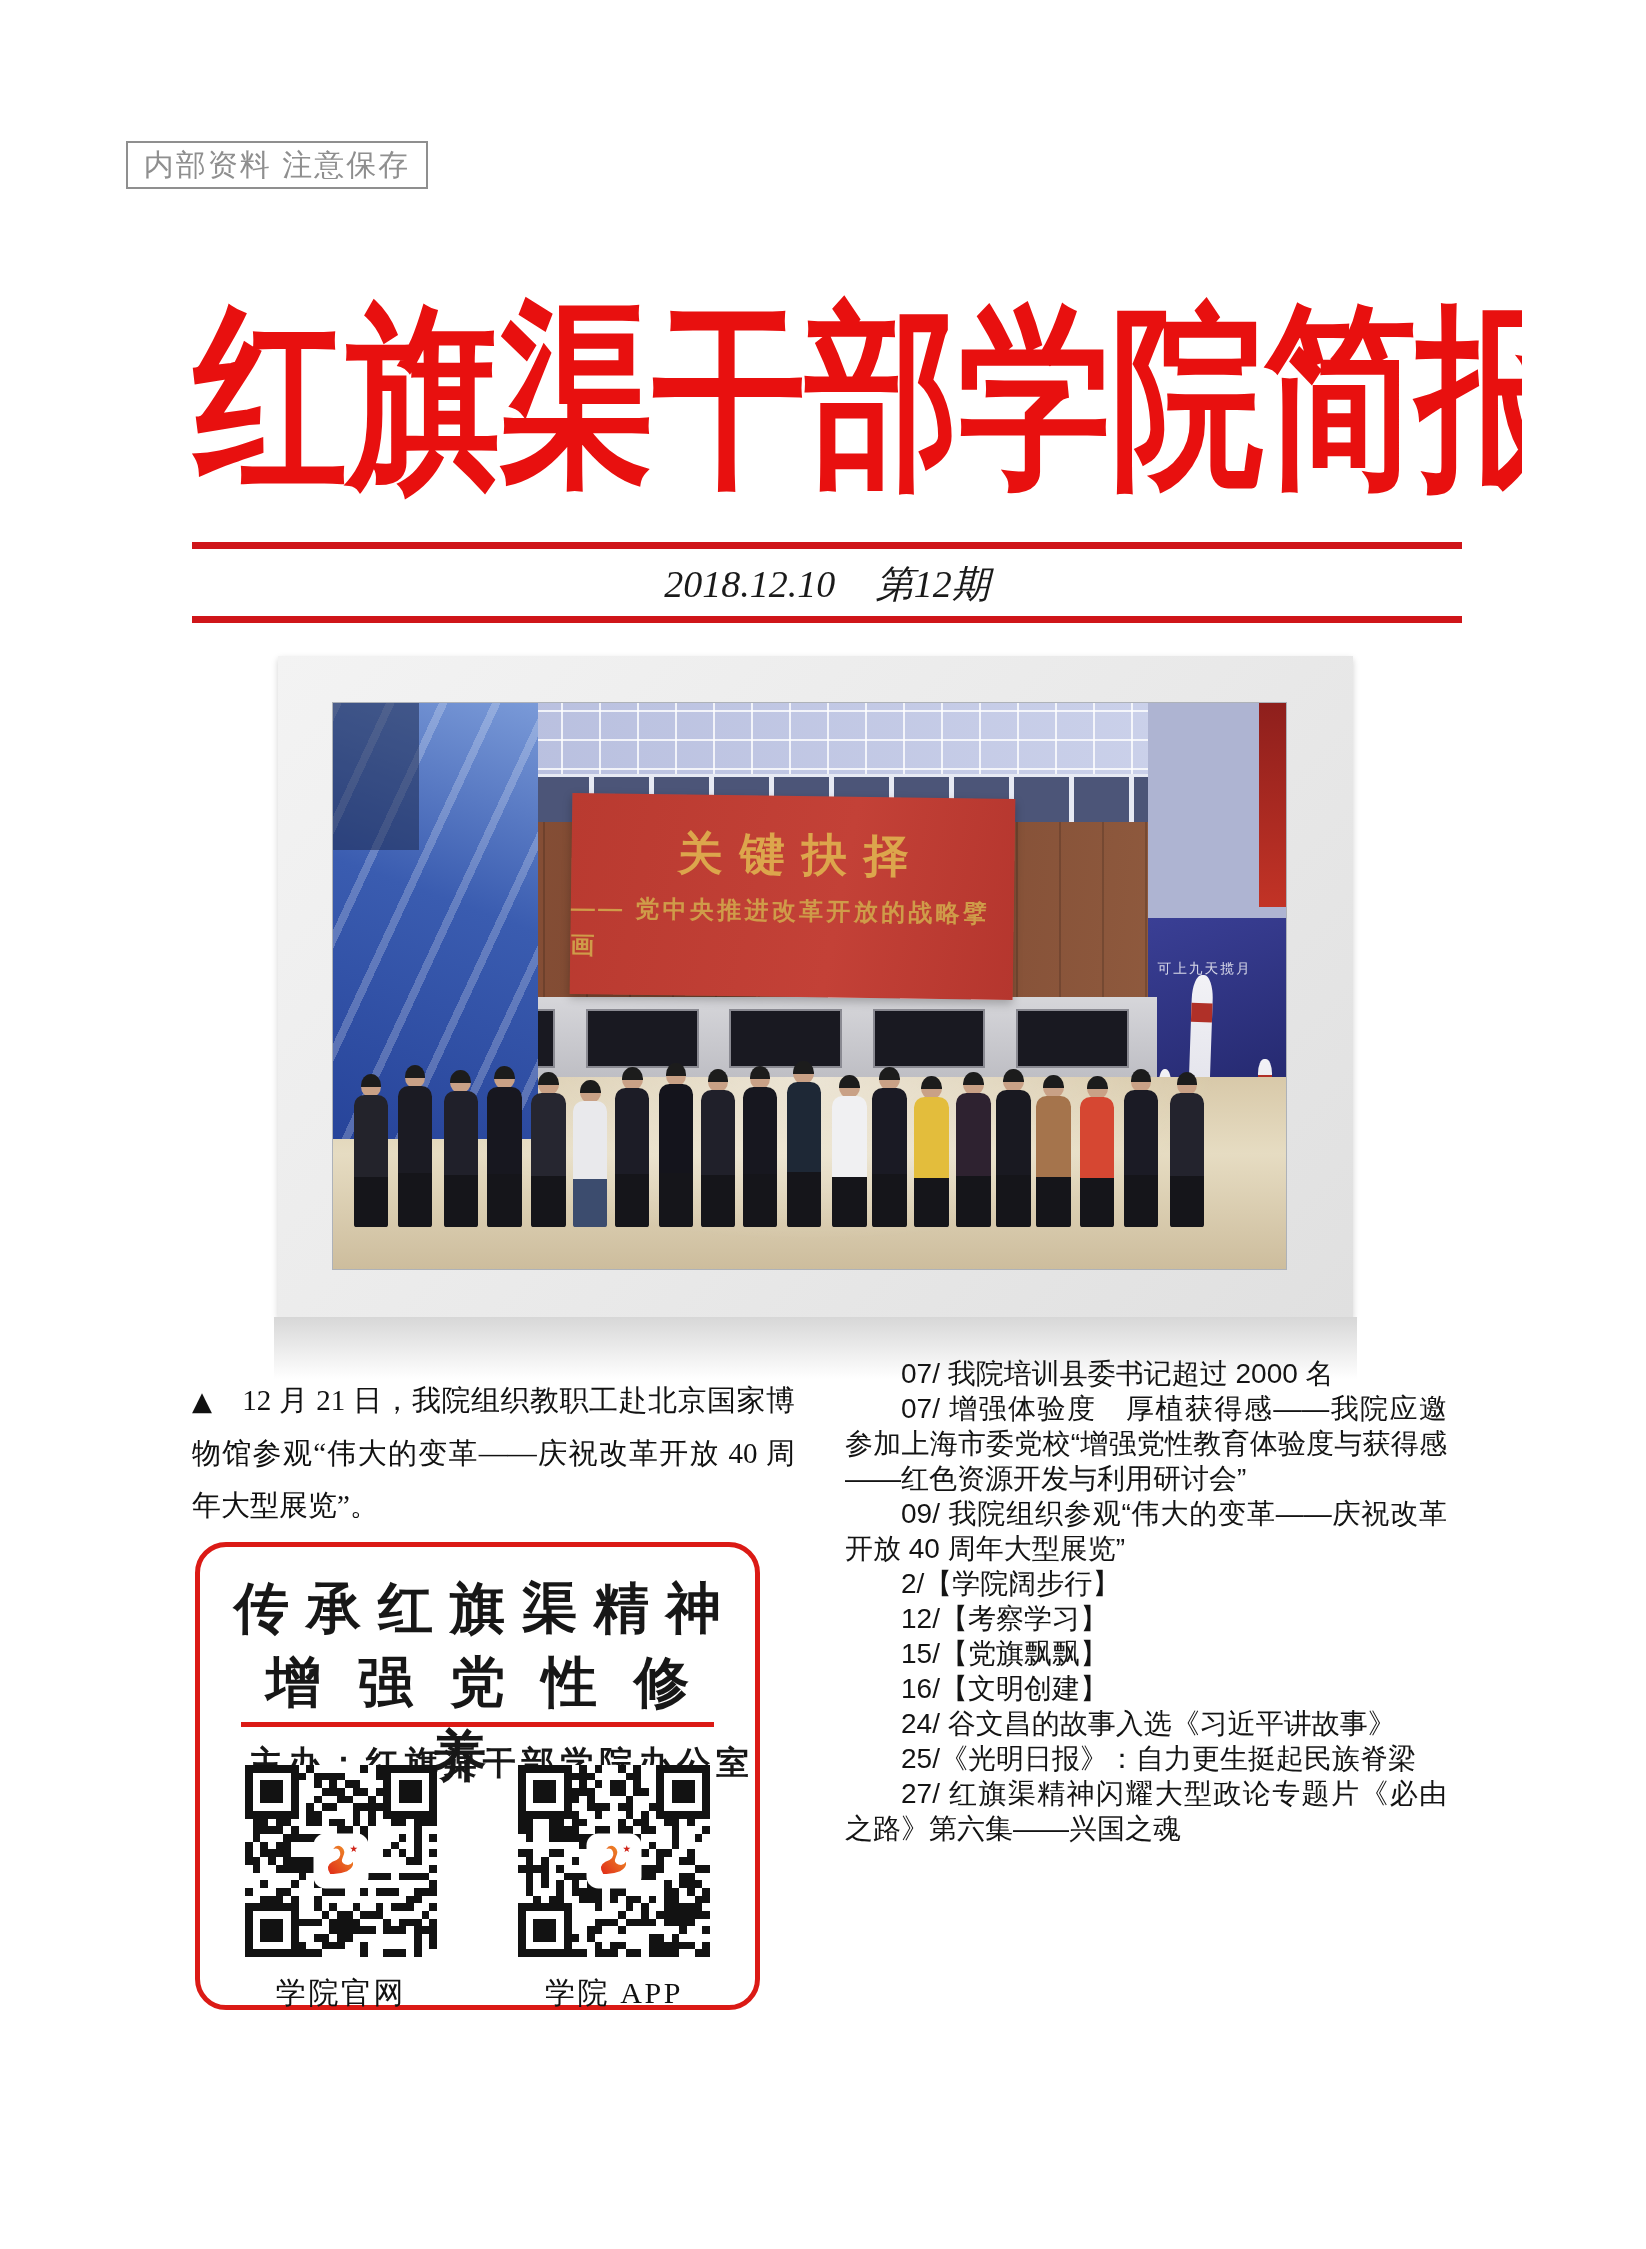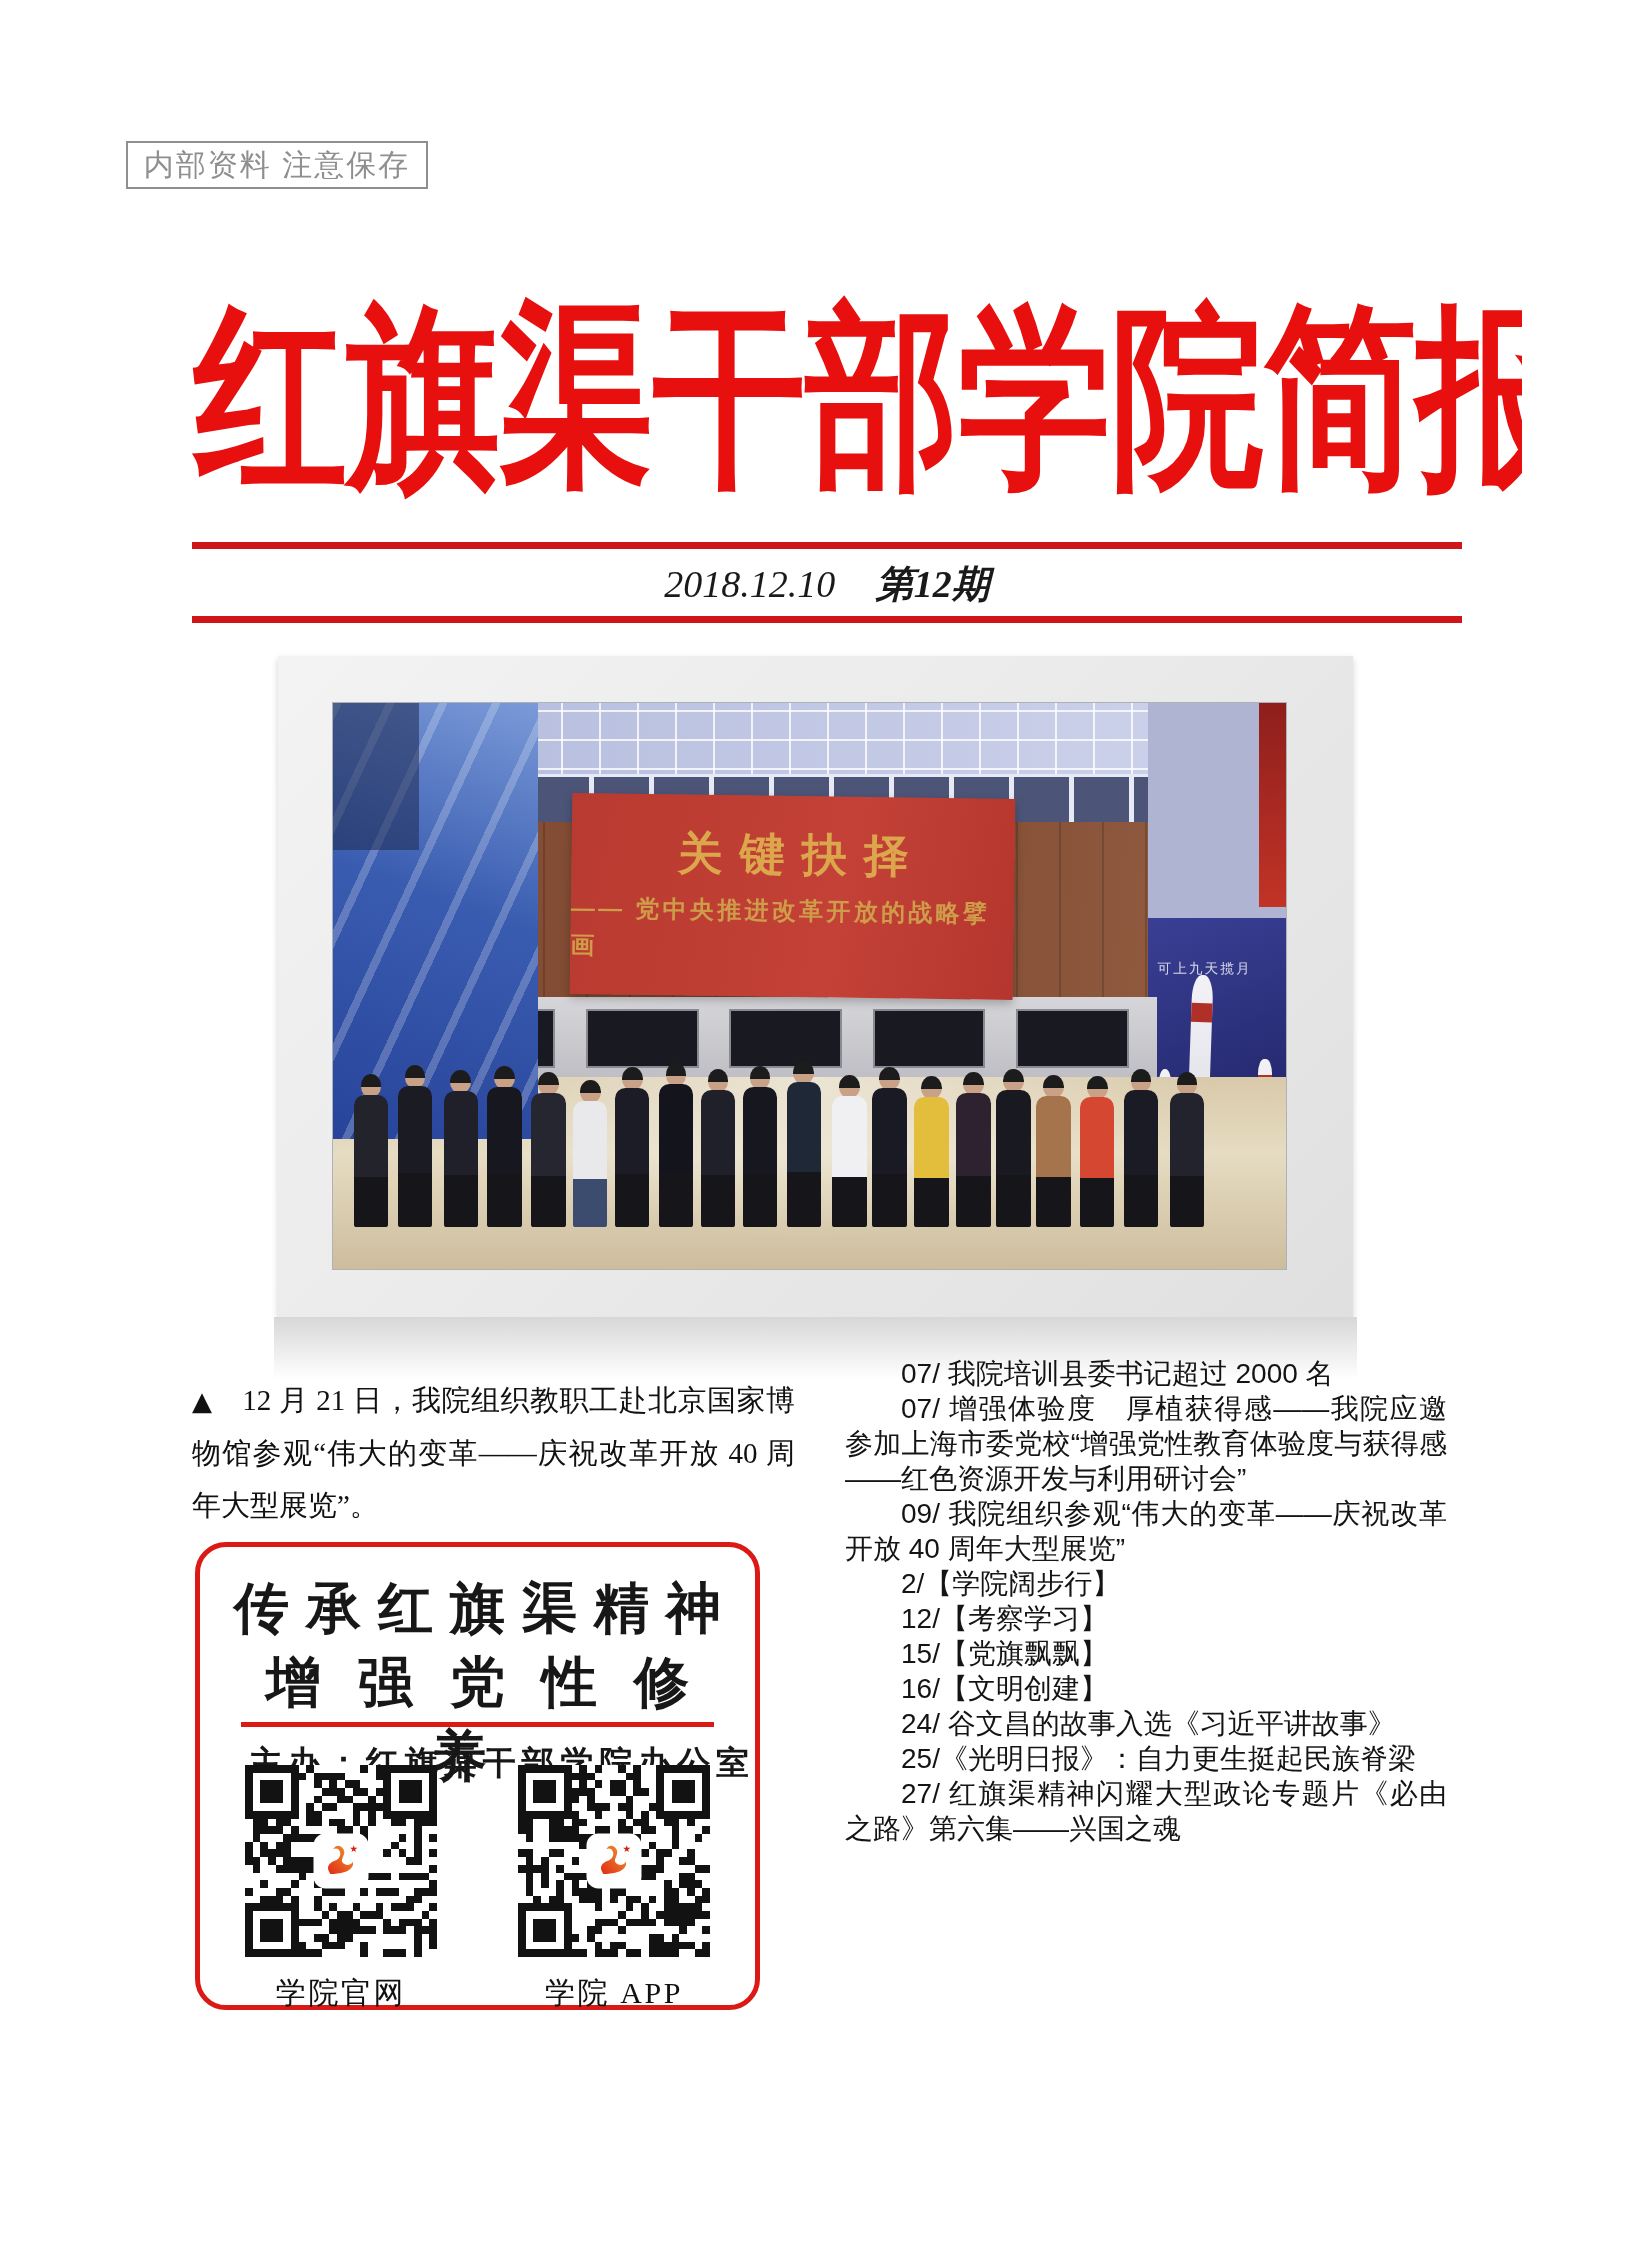--- a/index.html
+++ b/index.html
@@ -14,21 +14,21 @@
   
   .masthead{position:absolute;left:0;top:287px;width:1647px;text-align:center;margin:0;}
   .masthead span{display:inline-block;font-size:196px;line-height:223px;font-weight:bold;
     color:#e8100f;transform:scaleX(0.78);transform-origin:center;white-space:nowrap;
     font-family:"Liberation Serif",serif;}
   .rule{position:absolute;left:192px;width:1270px;height:6.5px;background:#cf1519;}
   .rule-top{top:542px;}
   .rule-bottom{top:616px;}
   .dateline{position:absolute;left:192px;top:560px;width:1270px;text-align:center;
     font-size:38px;line-height:48px;color:#1a1a1a;font-style:italic;}
-  .dateline .issue{font-weight:bold;margin-left:31px;}
+  .dateline .issue{font-weight:normal;margin-left:31px;}
 
   
   .photo-frame{position:absolute;left:278px;top:656px;width:1075px;height:661px;
     background:linear-gradient(135deg,#f3f3f3 0%,#e9e9e9 55%,#e0e0e0 100%);
     box-shadow:0 2.6px 6.5px rgba(0,0,0,.18);}
   .photo-frame:after{content:"";position:absolute;left:-3.9px;right:-3.9px;top:100%;height:69px;
     background:linear-gradient(#d7d7d7,#ffffff 90%);}
   .photo{position:absolute;left:54px;top:46px;width:953px;height:566px;overflow:hidden;
     background:#8a8f9c;border:1.3px solid #aeb2b8;box-sizing:content-box;}
 

